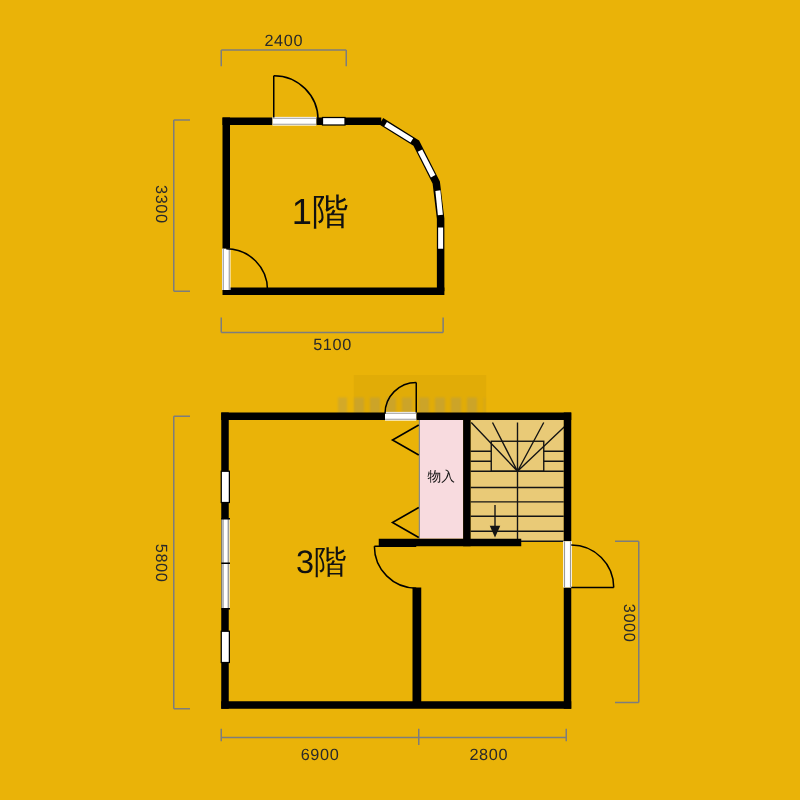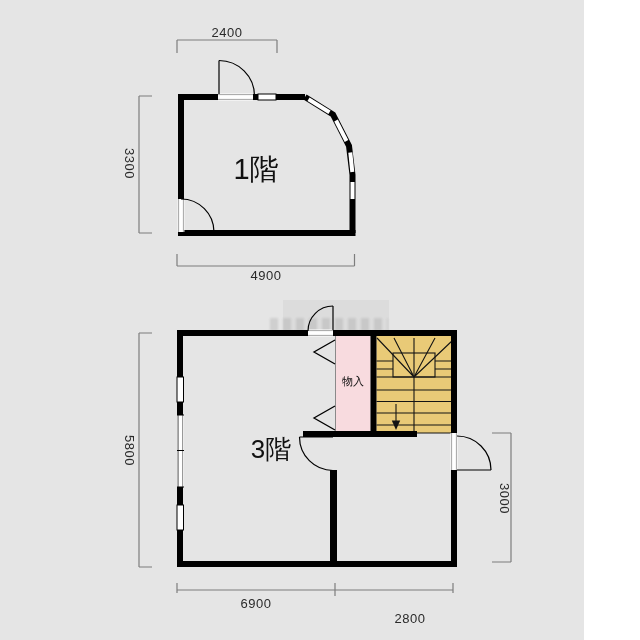--- a/index.html
+++ b/index.html
@@ -1,17 +1,17 @@
 <!DOCTYPE html>
 <html><head>
 <meta charset="utf-8">
 <style>
   html,body{margin:0;padding:0;background:#fff;}
   .canvas{
-    position:relative;width:584px;height:640px;background:#e5e5e5;
+    position:relative;width:640px;height:640px;background:#eab308;
     font-family:"Liberation Sans","DejaVu Sans",sans-serif;overflow:hidden;
   }
   .plan-svg{position:absolute;left:0;top:0;}
   .txt{position:absolute;color:#1a1a1a;text-align:center;white-space:nowrap;}
   .dim{font-size:13px;color:#2a2a2a;letter-spacing:0.5px;}
   .dim.v{transform:rotate(90deg);}
   .room-label{font-size:29px;color:#111;}
   .room-label.big{font-size:26px;}
   .closet-label{font-size:11px;color:#111;}
   .watermark{
@@ -136,25 +136,25 @@
       <path d="M177,266 H354.5 M177,254 V266 M354.5,254 V266"></path>
 
       <path d="M139,333 V567 M139,333 H152 M139,567 H152"></path>
       <path d="M177,590 H453 M177,583 V593 M335,583 V596 M453,583 V593"></path>
       <path d="M511,433 V562 M492,433 H511 M492,562 H511"></path>
     </g>
   </svg>
 
   <span class="txt dim" style="left:177px;top:25px;width:100px;">2400</span>
   <span class="txt dim v" style="left:99px;top:156px;width:60px;">3300</span>
-  <span class="txt dim" style="left:216px;top:268px;width:100px;">4900</span>
+  <span class="txt dim" style="left:216px;top:268px;width:100px;">5100</span>
 
   <span class="txt room-label" style="left:206px;top:150px;width:100px;">1階</span>
 
   <span class="txt dim v" style="left:99px;top:443px;width:60px;">5800</span>
   <span class="txt dim" style="left:206px;top:596px;width:100px;">6900</span>
-  <span class="txt dim" style="left:360px;top:596px;width:100px;margin-top:15px;">2800</span>
+  <span class="txt dim" style="left:341px;top:596px;width:100px;">2800</span>
   <span class="txt dim v" style="left:474px;top:491px;width:60px;">3000</span>
 
-  <span class="txt room-label big" style="left:211px;top:432px;width:120px;">3階</span>
+  <span class="txt room-label big" style="left:197px;top:432px;width:120px;">3階</span>
   <span class="txt closet-label" style="left:323px;top:374px;width:60px;">物入</span>
 
 </div>
 
 </body></html>

